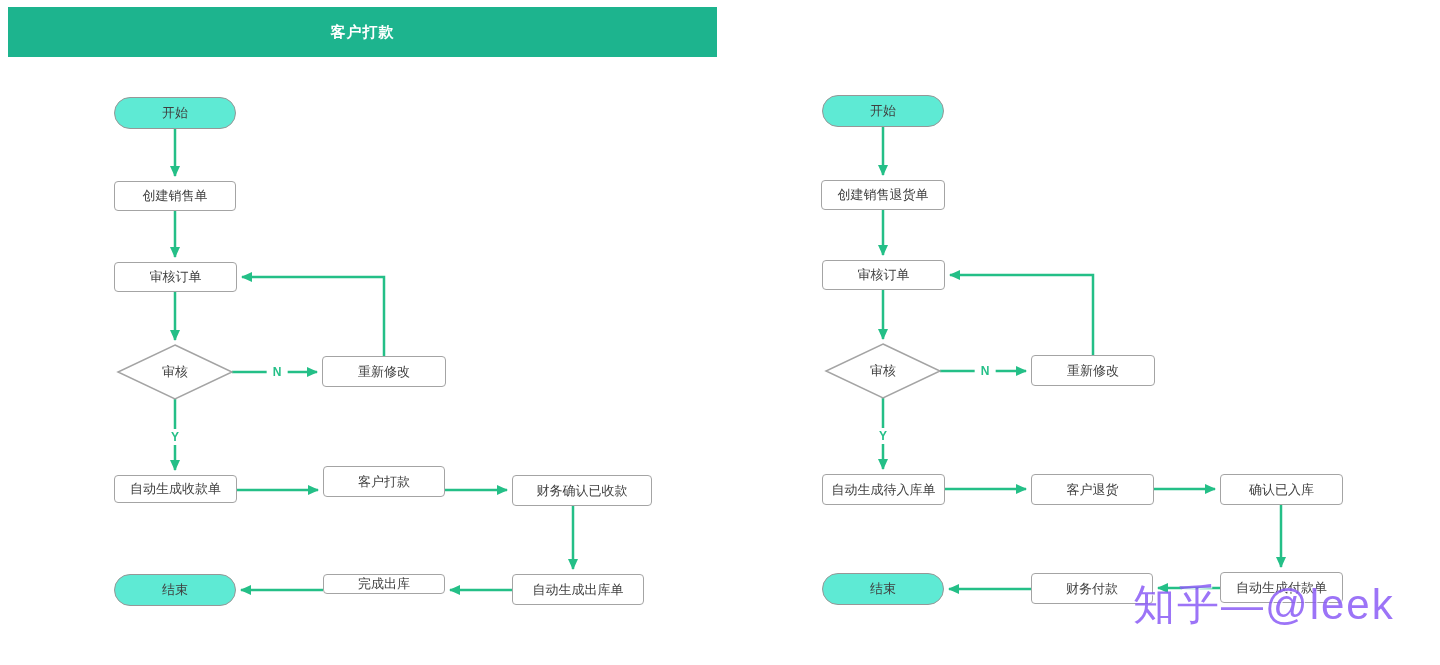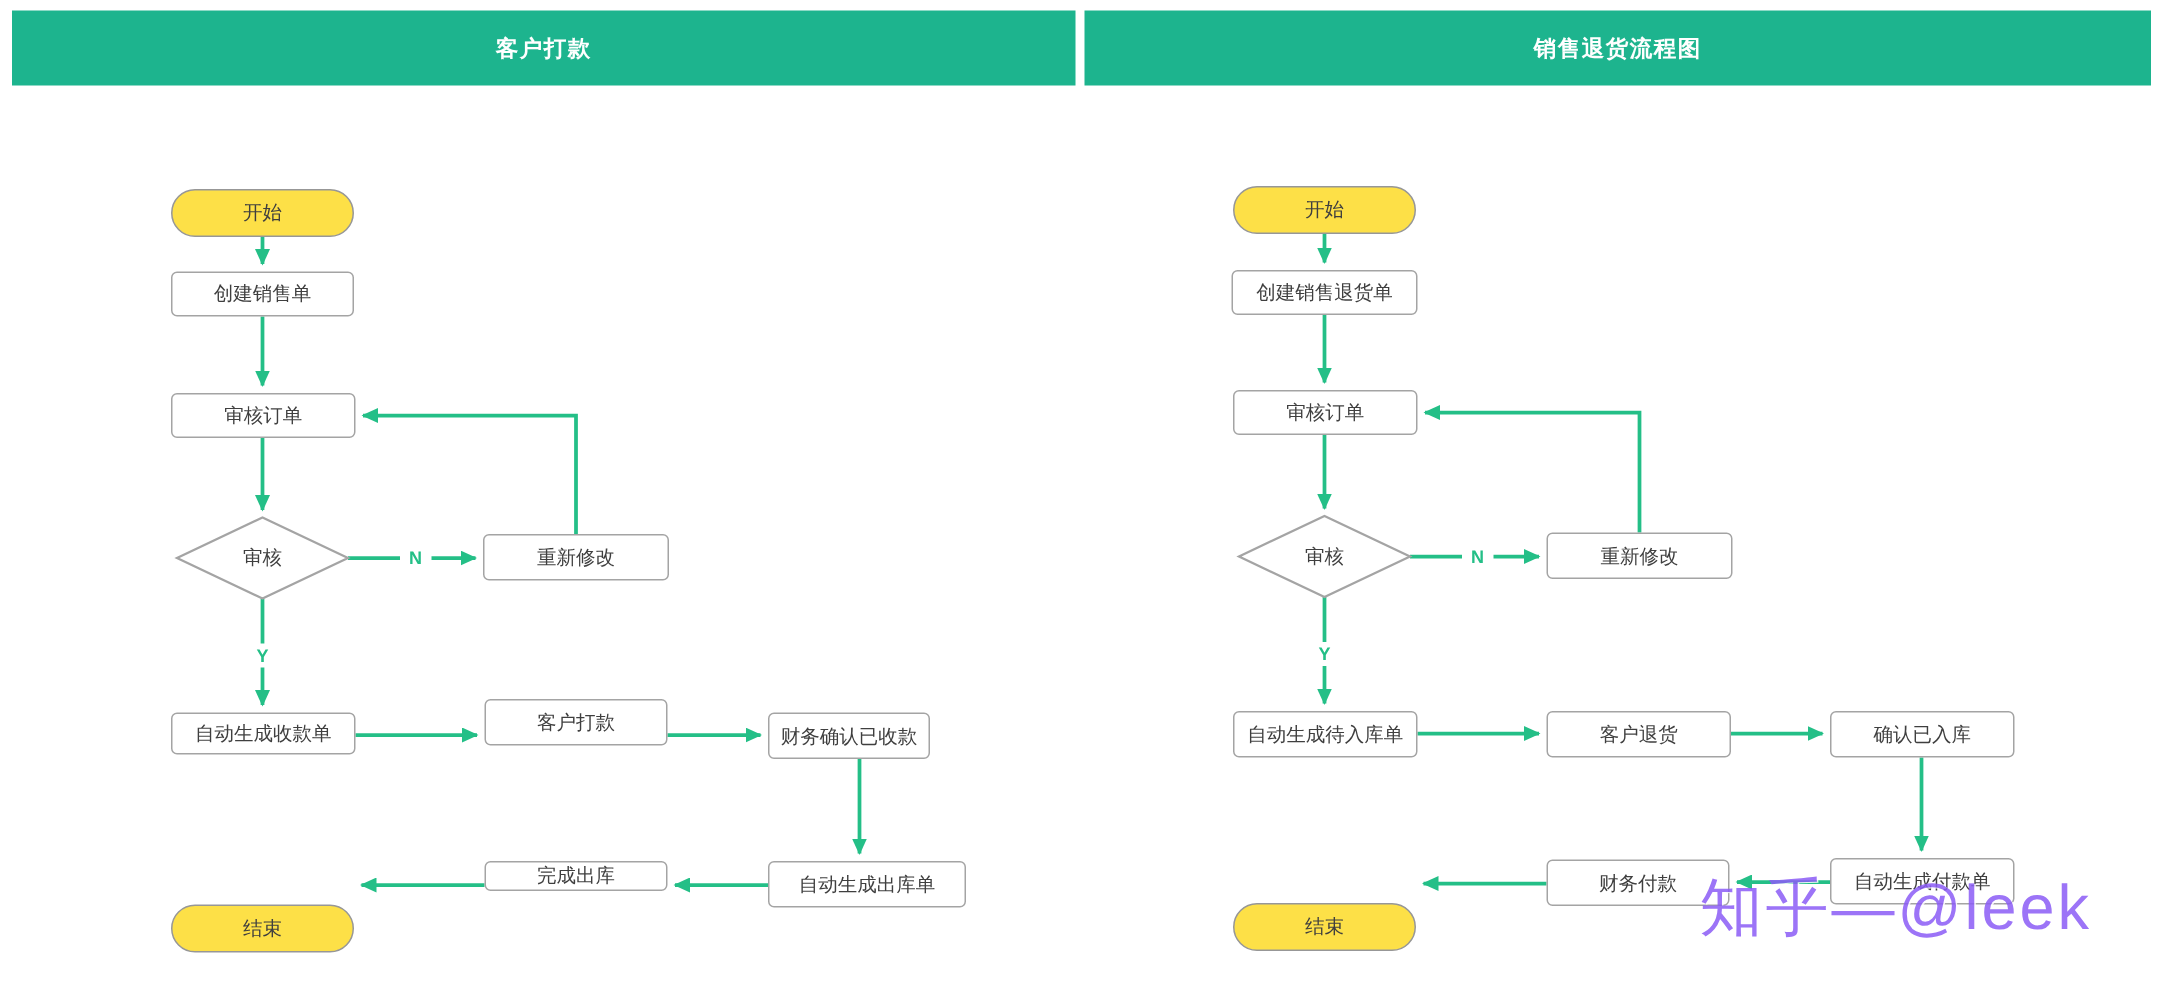--- a/index.html
+++ b/index.html
@@ -16,42 +16,39 @@
   .header-right{left:723px;width:711px;}
   .wires{position:absolute;left:0;top:0;z-index:1;}
   .wires path.edge{fill:none;stroke:#24bf87;stroke-width:2.5px;}
   .wires polygon.diamond{fill:#ffffff;stroke:#a4a4a4;stroke-width:1.5px;}
   .node{
     position:absolute;display:flex;align-items:center;justify-content:center;
     font-size:13px;color:#3f3f3f;background:#ffffff;
     border:1.5px solid #a4a4a4;border-radius:4px;z-index:2;box-sizing:border-box;
     white-space:nowrap;
   }
-  .terminal{background:#fde047;border-color:#979797;border-radius:16px;margin-top:29px;}
+  .terminal{background:#5eead4;border-color:#979797;border-radius:16px;}
   .diamond-label{background:transparent;border:none;z-index:2;}
   .edge-label{
     position:absolute;transform:translate(-50%,-50%);color:#24bf87;
     font-size:12px;font-weight:bold;background:#ffffff;padding:1px 6px;z-index:2;
   }
   .watermark{
     position:absolute;left:1133px;top:577px;z-index:5;
     font-size:42px;color:#8b5cf6;opacity:0.85;letter-spacing:2px;
     text-shadow:1px 1px 0 #ffffff;white-space:nowrap;
   }
 </style>
 </head>
 <body>
 
 <div class="canvas">
 
   <div class="header header-left">
     <span>客户打款</span>
-  </div>
-  <div class="header header-right">
-    <span>销售退货流程图</span>
   </div>
 
   <svg class="wires" width="1440" height="665">
     <defs>
       <marker id="arw" markerUnits="userSpaceOnUse" markerWidth="12" markerHeight="10" refX="10" refY="5" orient="auto">
         <path d="M0,0 L11,5 L0,10 Z" fill="#24bf87"></path>
       </marker>
     </defs>
 
     <path class="edge" d="M175,129 L175,176" marker-end="url(#arw)"></path>
@@ -82,21 +79,21 @@
     <polygon class="diamond" points="883,344 940,371 883,398 826,371"></polygon>
   </svg>
 
   <div class="node terminal" style="left:114px;top:97px;width:122px;height:32px">开始</div>
   <div class="node" style="left:114px;top:181px;width:122px;height:30px">创建销售单</div>
   <div class="node" style="left:114px;top:262px;width:123px;height:30px">审核订单</div>
   <div class="node diamond-label" style="left:118px;top:345px;width:114px;height:54px">审核</div>
   <div class="node" style="left:322px;top:356px;width:124px;height:31px">重新修改</div>
   <div class="node" style="left:114px;top:475px;width:123px;height:28px">自动生成收款单</div>
   <div class="node" style="left:323px;top:466px;width:122px;height:31px">客户打款</div>
-  <div class="node" style="left:512px;top:475px;width:108px;height:31px">财务确认已收款</div>
+  <div class="node" style="left:512px;top:475px;width:140px;height:31px">财务确认已收款</div>
   <div class="node" style="left:512px;top:574px;width:132px;height:31px">自动生成出库单</div>
   <div class="node" style="left:323px;top:574px;width:122px;height:20px">完成出库</div>
   <div class="node terminal" style="left:114px;top:574px;width:122px;height:32px">结束</div>
 
   <div class="edge-label" style="left:277px;top:372px">N</div>
   <div class="edge-label" style="left:175px;top:437px">Y</div>
 
   <div class="node terminal" style="left:822px;top:95px;width:122px;height:32px">开始</div>
   <div class="node" style="left:821px;top:180px;width:124px;height:30px">创建销售退货单</div>
   <div class="node" style="left:822px;top:260px;width:123px;height:30px">审核订单</div>

